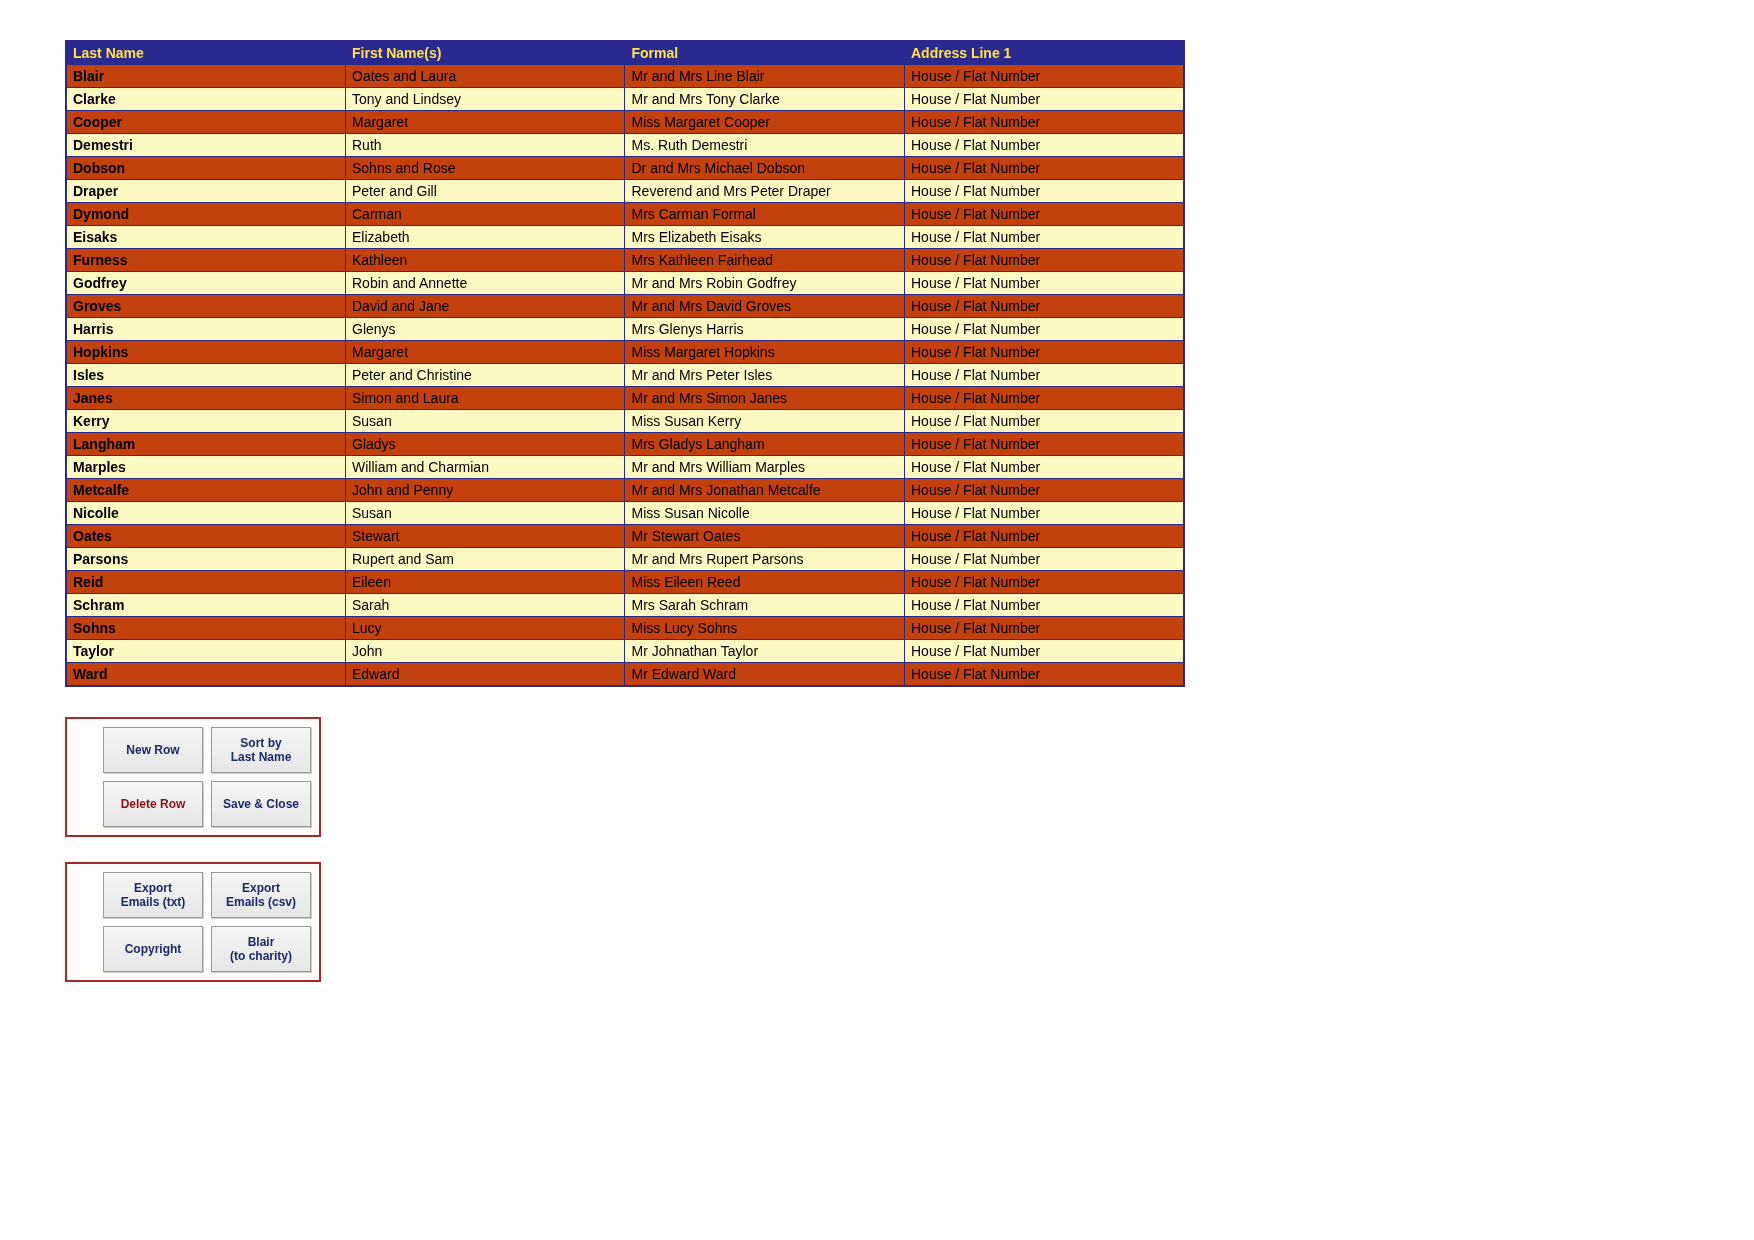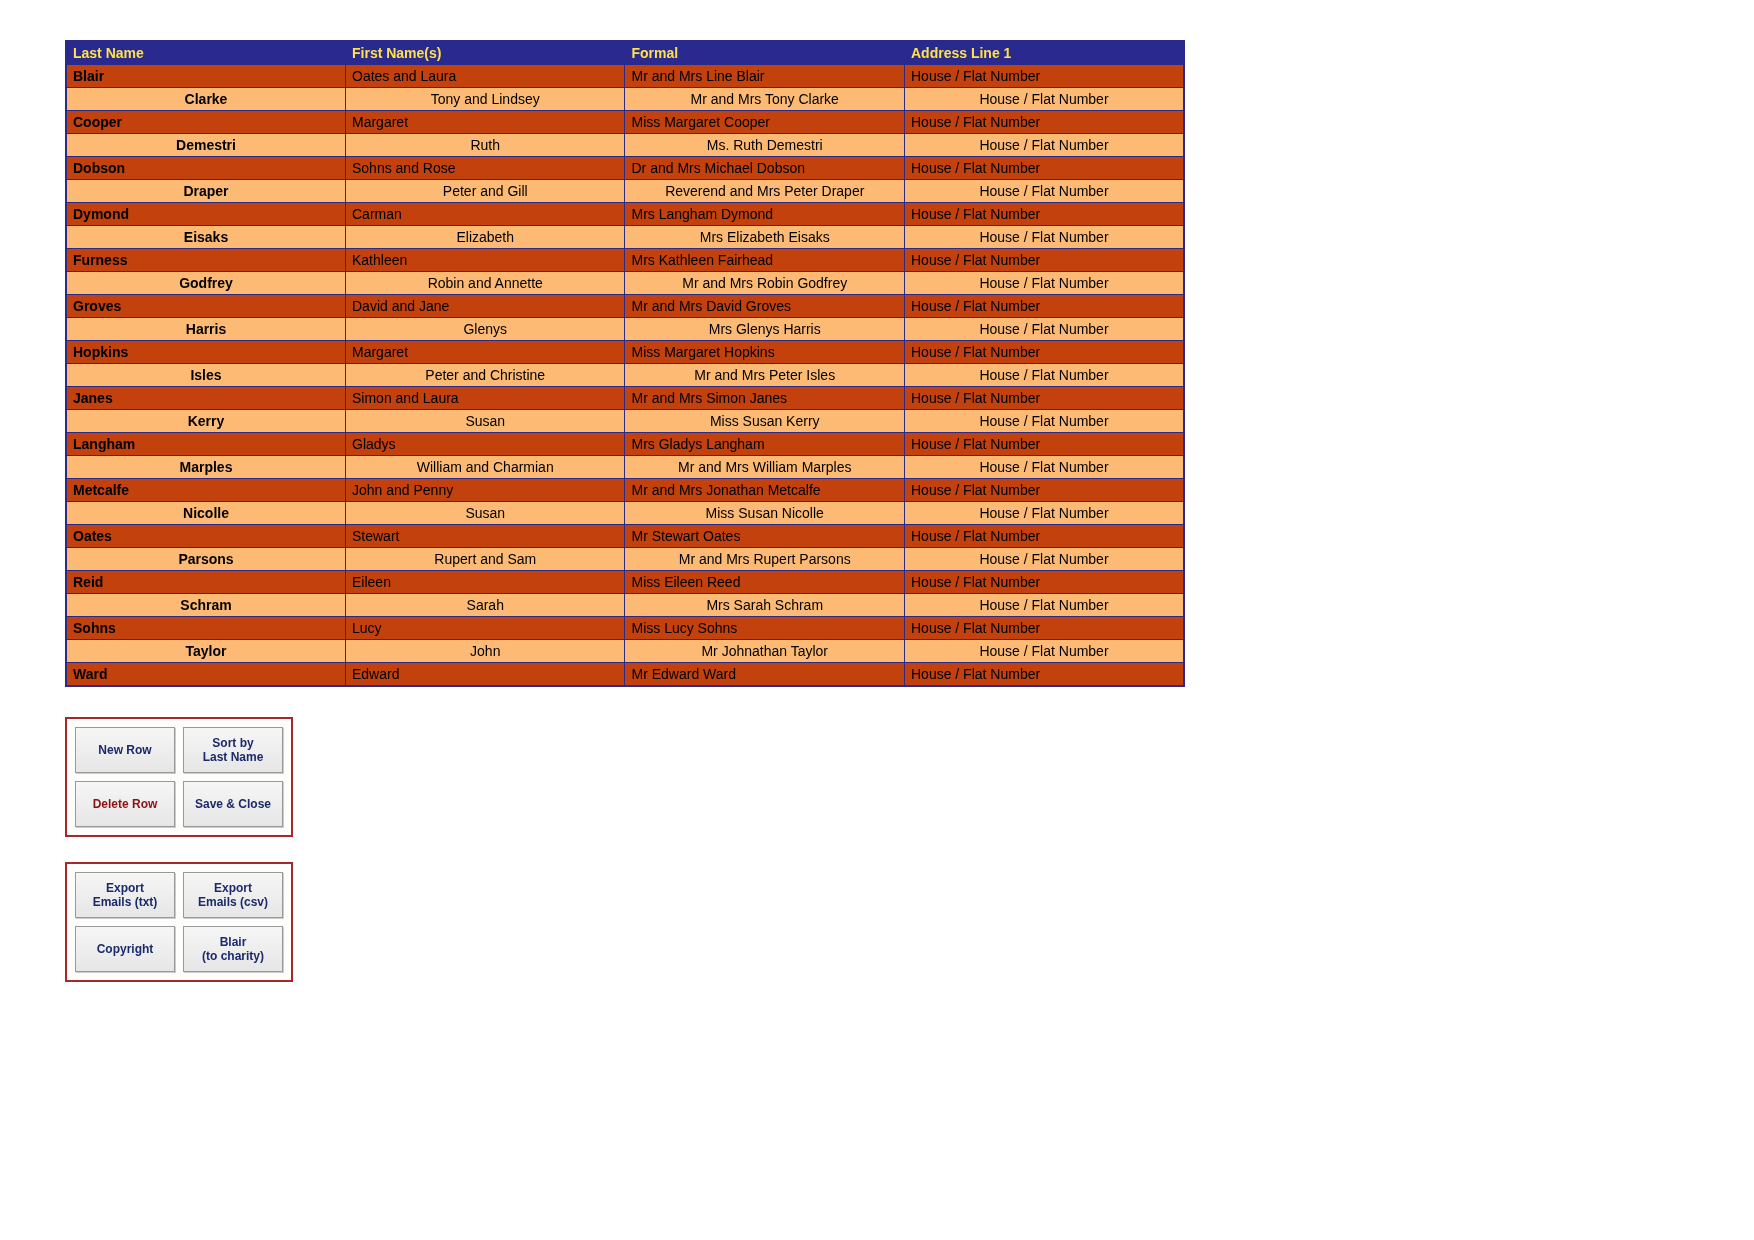--- a/index.html
+++ b/index.html
@@ -28,22 +28,21 @@
     border: 1px solid #2a2a8a;
     padding: 2px 6px;
     height: 18px;
     line-height: 18px;
     font-size: 14px;
   }
   table.data td.lastname {
     font-weight: bold;
   }
   tr.odd td {
-    background: #fdba74;
-    text-align: center;
+    background: #fef9c3;
   }
   tr.even td {
     background: #c2410c;
   }
 
   .panel {
     border: 2px solid #a82828;
     background: #fdfdfb;
     padding: 8px 8px;
     display: inline-block;
@@ -51,20 +50,21 @@
   }
   .panel + .panel {
     margin-top: 25px;
     display: block;
     width: fit-content;
   }
   .panelrow {
     display: flex;
     gap: 8px;
     margin-bottom: 8px;
+    margin-left: 28px;
   }
   .panelrow:last-child { margin-bottom: 0; }
   .btn {
     width: 98px;
     height: 44px;
     border: 1px solid #999;
     background: linear-gradient(#f6f6f6,#e6e6e6);
     color: #1a2a6a;
     font-weight: bold;
     font-size: 12px;
@@ -132,21 +132,21 @@
       </tr>
       <tr class="odd">
         <td class="lastname">Draper</td>
         <td>Peter and Gill</td>
         <td>Reverend and Mrs Peter Draper</td>
         <td>House / Flat Number</td>
       </tr>
       <tr class="even">
         <td class="lastname">Dymond</td>
         <td>Carman</td>
-        <td>Mrs Langham Dymond</td>
+        <td>Mrs Carman Formal</td>
         <td>House / Flat Number</td>
       </tr>
       <tr class="odd">
         <td class="lastname">Eisaks</td>
         <td>Elizabeth</td>
         <td>Mrs Elizabeth Eisaks</td>
         <td>House / Flat Number</td>
       </tr>
       <tr class="even">
         <td class="lastname">Furness</td>

